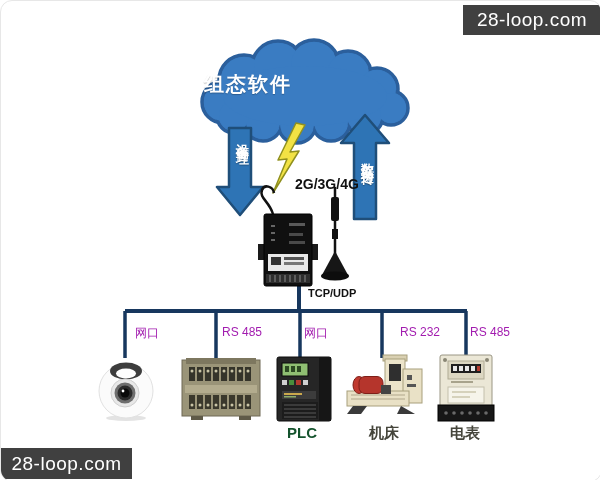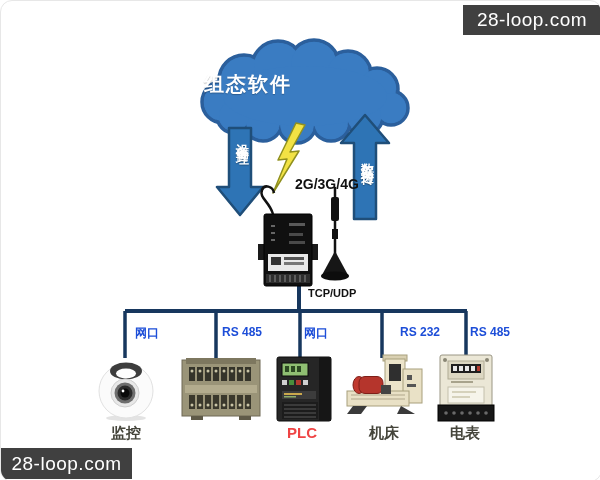--- a/index.html
+++ b/index.html
@@ -16,26 +16,26 @@
   .cloud-sub{left:188px;top:98px;width:230px;text-align:center;
     color:#fff;font-size:12.5px;font-weight:bold;letter-spacing:1px;
     text-shadow:0 1px 1px rgba(0,0,0,.25);}
   .v-label{color:#fff;font-size:13px;font-weight:bold;letter-spacing:3px;
     writing-mode:vertical-rl;text-orientation:upright;
     text-shadow:0 1px 1px rgba(0,0,0,.3);}
   .v-left{left:232px;top:132px;height:56px;}
   .v-right{left:357px;top:152px;height:62px;}
   .net-label{left:294px;top:159px;font-size:14px;font-weight:bold;color:#111;margin-top:16px;}
   .tcpudp-label{left:307px;top:286px;font-size:11px;font-weight:bold;color:#111;}
-  .port{font-size:12px;font-weight:bold;color:#1d4ed8;top:324px;}
+  .port{font-size:12px;font-weight:normal;color:#a21caf;top:324px;}
   .port-1{left:134px;} .port-2{left:221px;} .port-3{left:303px;}
   .port-4{left:399px;} .port-5{left:469px;}
   .dev-label{top:423px;width:80px;text-align:center;font-size:15px;
     font-weight:bold;color:#45453b;}
-  .dev-1{left:85px;} .dev-2{left:181px;} .dev-3{left:261px;color:#ef4444;}
+  .dev-1{left:85px;} .dev-2{left:181px;} .dev-3{left:261px;color:#14532d;}
   .dev-4{left:343px;} .dev-5{left:424px;}
   .watermark{position:absolute;background:#404040;color:#fff;
     font-size:19px;display:flex;align-items:center;justify-content:center;
     letter-spacing:.5px;}
   .wm-top{left:462px;top:4px;width:138px;height:30px;}
   .wm-bottom{left:0px;top:447px;width:131px;height:31px;}
 </style>
 </head>
 <body>
 
@@ -266,20 +266,19 @@
 
   <div class="txt net-label">2G/3G/4G</div>
   <div class="txt tcpudp-label">TCP/UDP</div>
 
   <div class="txt port port-1">网口</div>
   <div class="txt port port-2">RS 485</div>
   <div class="txt port port-3">网口</div>
   <div class="txt port port-4">RS 232</div>
   <div class="txt port port-5">RS 485</div>
 
-  <div class="txt dev-label dev-1">监控</div>
   <div class="txt dev-label dev-3">PLC</div>
   <div class="txt dev-label dev-5">电表</div>
   <div class="txt dev-label dev-4">机床</div>
 
   <div class="watermark wm-top">28-loop.com</div>
   <div class="watermark wm-bottom">28-loop.com</div>
 </div>
 
 </body></html>

